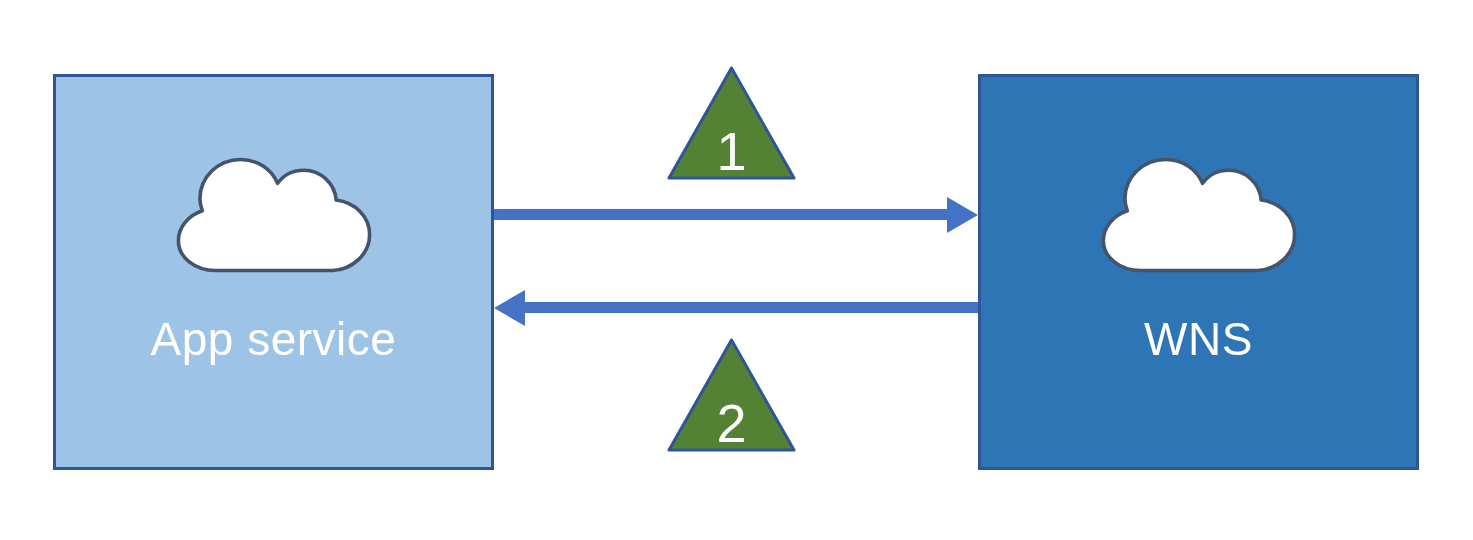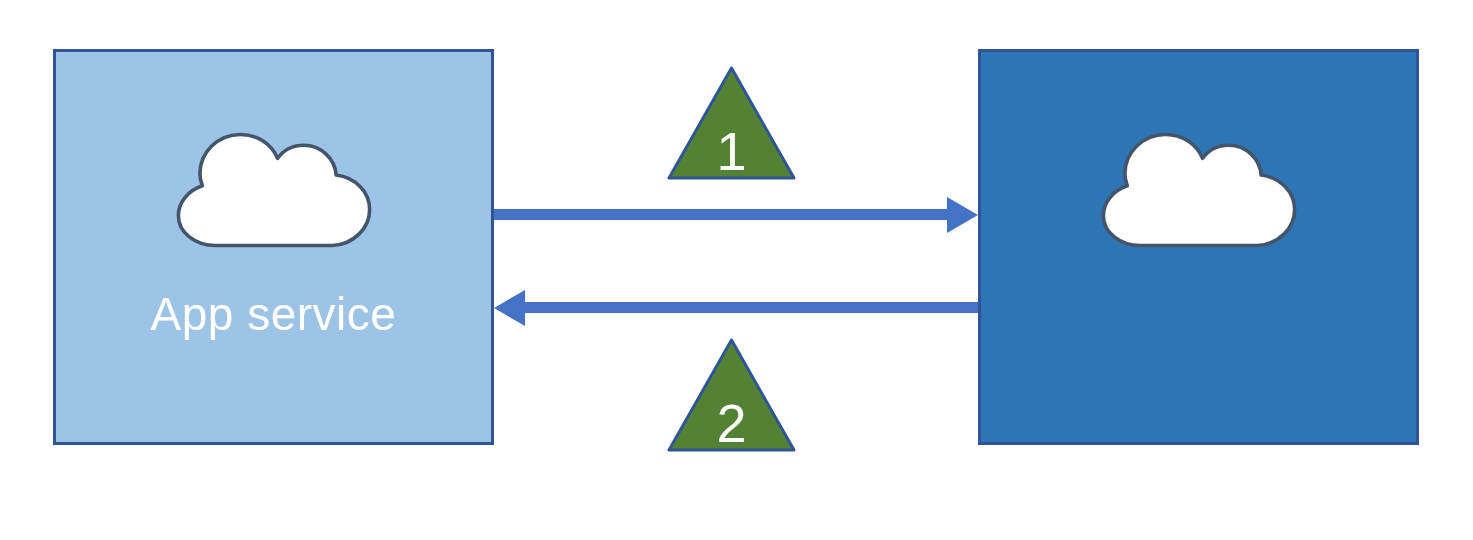--- a/index.html
+++ b/index.html
@@ -12,21 +12,21 @@
     width: 1473px;
     height: 540px;
     background: #ffffff;
     font-family: "Liberation Sans", sans-serif;
     overflow: hidden;
   }
 
   
   .node {
     position: absolute;
-    top: 49px;
+    top: 74px;
     width: 435px;
     height: 390px;
     border: 3px solid #2F5597;
   }
   .node-left  { left: 53px;  background: #9DC3E6; }
   .node-right { left: 978px; background: #2E75B6; }
 
   .cloud {
     position: absolute;
     left: 50%;
@@ -108,20 +108,21 @@
     <svg class="cloud" width="196" height="116" viewBox="10 11 164 97" aria-hidden="true">
       <path d="M 43 106 C 26 106 12 95 12 81 C 12 70 20 60 32 56 C 31 53 30 49 30 46 C 30 28 45 13 64 13 C 78 13 90 21 95 33 C 100 26 108 22 117 22 C 131 22 143 33 144 47 C 160 49 172 61 172 76 C 172 92 158 105 141 106 Z" fill="#FFFFFF" stroke="#44546A" stroke-width="3" stroke-linejoin="round"></path>
     </svg>
     <div class="node-label">App service</div>
   </div>
 
   <div class="node node-right">
     <svg class="cloud" width="196" height="116" viewBox="10 11 164 97" aria-hidden="true">
       <path d="M 43 106 C 26 106 12 95 12 81 C 12 70 20 60 32 56 C 31 53 30 49 30 46 C 30 28 45 13 64 13 C 78 13 90 21 95 33 C 100 26 108 22 117 22 C 131 22 143 33 144 47 C 160 49 172 61 172 76 C 172 92 158 105 141 106 Z" fill="#FFFFFF" stroke="#44546A" stroke-width="3" stroke-linejoin="round"></path>
     </svg>
+    <div class="node-label">WNS</div>
   </div>
 
   <div class="arrow arrow-right">
     <div class="shaft"></div>
     <div class="head"></div>
   </div>
 
   <div class="arrow arrow-left">
     <div class="shaft"></div>
     <div class="head"></div>

